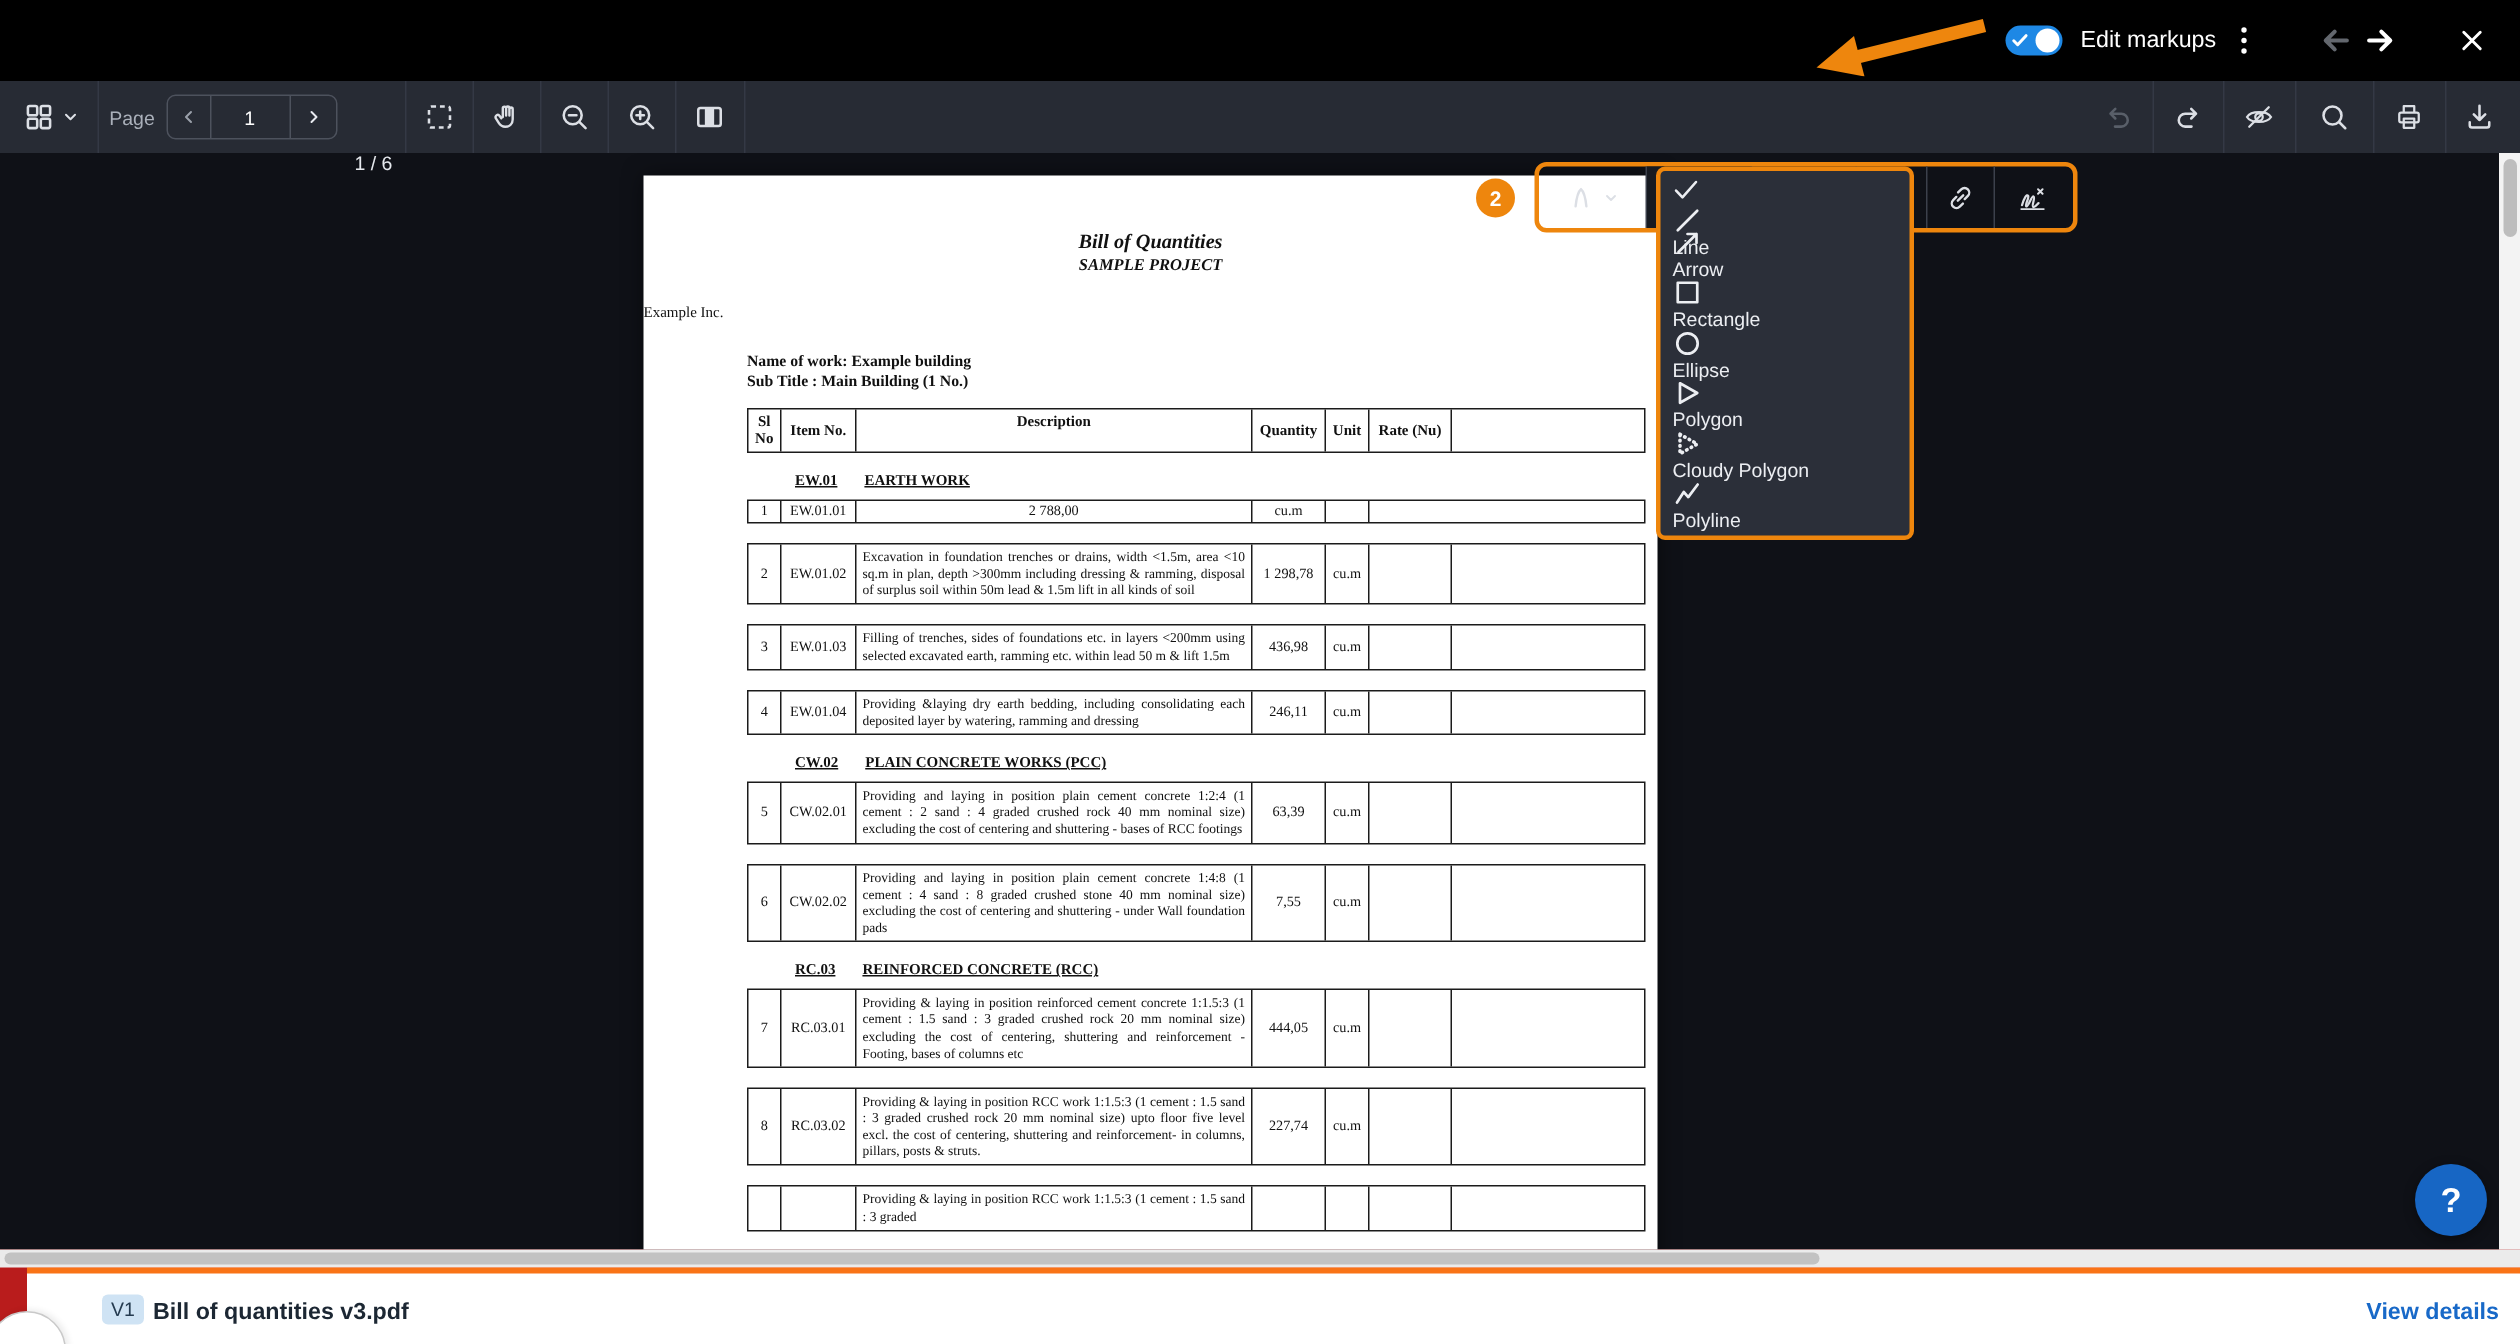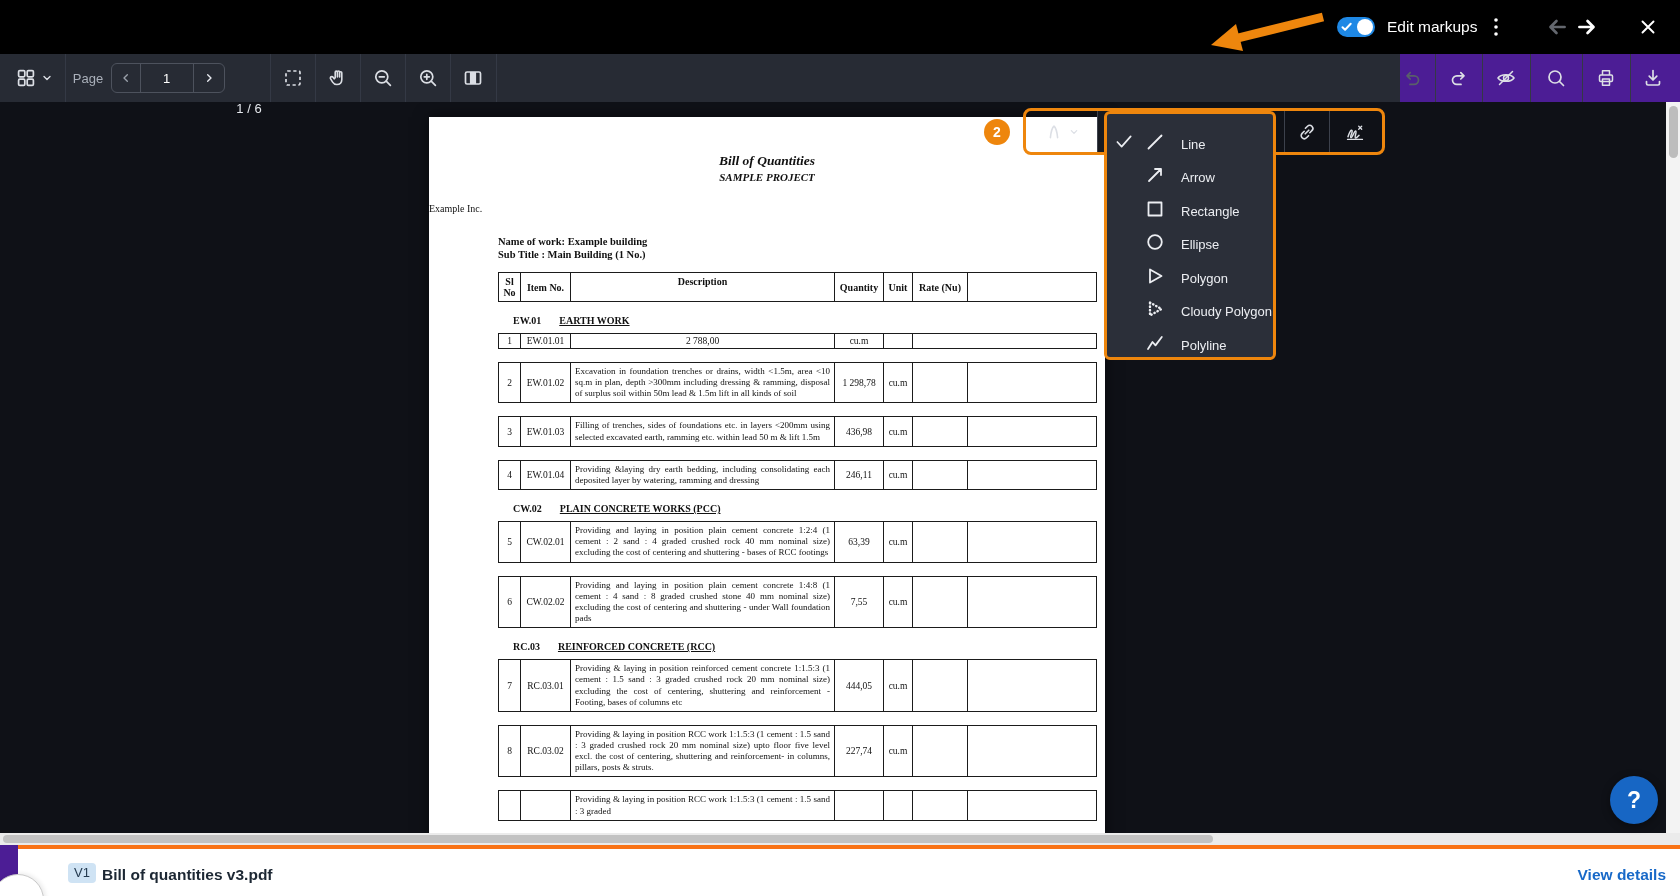--- a/index.html
+++ b/index.html
@@ -1,33 +1,33 @@
 <!DOCTYPE html>
 <html><head>
 <meta charset="utf-8">
 <style>
   * { margin:0; padding:0; box-sizing:border-box; }
   html,body { background:#000; }
   .app { position:relative; width:1680px; height:896px; overflow:hidden;
-         font-family:"Liberation Sans", sans-serif; background:#4c1d95; }
+         font-family:"Liberation Sans", sans-serif; background:#b91c1c; }
 
   
   .topbar { position:absolute; left:0; top:0; width:1680px; height:54px; background:#000; z-index:30; }
   .topbar .label { position:absolute; left:1387px; top:0; height:54px; line-height:54px;
                    color:#fff; font-size:15.5px; }
   .tb-btn { position:absolute; top:13px; width:28px; height:28px; border:none; background:none;
             display:flex; align-items:center; justify-content:center; cursor:pointer; }
   .toggle { position:absolute; left:1337px; top:17px; width:38px; height:20px; border-radius:10px;
             background:#1e88e5; border:none; cursor:pointer; }
   .toggle .knob { position:absolute; right:2px; top:2px; width:16px; height:16px; border-radius:50%; background:#fff; }
   .toggle svg { position:absolute; left:3px; top:3px; }
   .arrow-annot { position:absolute; left:1205px; top:5px; z-index:40; }
 
   
-  .toolbar { position:absolute; left:0; top:54px; width:1400px; height:48px; background:#272b34; z-index:20; }
+  .toolbar { position:absolute; left:0; top:54px; width:1680px; height:48px; background:#272b34; z-index:20; }
   .tseg { position:absolute; top:0; height:48px; display:flex; align-items:center; justify-content:center; }
   .tdiv { position:absolute; top:0; width:1px; height:48px; background:#343945; }
   .ticon { background:none; border:none; cursor:pointer; display:flex; align-items:center; justify-content:center; height:48px; }
   .tool-label { color:#aab0ba; font-size:13px; }
   .pagenav { position:absolute; left:111px; top:9px; width:114px; height:30px; border:1px solid #4d525d;
              border-radius:6px; display:flex; overflow:hidden; }
   .pagenav > * { display:flex; align-items:center; justify-content:center; }
   .pagenav .pn-prev { width:29px; border-right:1px solid #4d525d; background:none; border-top:none; border-bottom:none; border-left:none; cursor:pointer; }
   .pagenav input { width:53px; background:transparent; border:none; border-right:1px solid #4d525d;
                    color:#fff; text-align:center; font-size:13px; outline:none; }
@@ -55,27 +55,27 @@
   .doc-subline { margin:2px 0 0 69px; font-size:10.5px; font-weight:bold; }
   .boq { margin:12px 0 0 69px; width:599px; }
   .boq-row { display:grid; grid-template-columns:21px 50px 264px 49px 29px 55px 131px;
              border:1.4px solid #1b1b1b; margin-bottom:13px; background:#fff; }
   .boq-cell { border-left:1.2px solid #1b1b1b; font-size:9.5px; display:flex; align-items:center;
               justify-content:center; text-align:center; padding:2px 1px; }
   .boq-cell:first-child { border-left:none; }
   .boq-cell.desc { font-size:9px; line-height:1.24; text-align:justify; display:block; padding:3px 4px; }
   .boq-header .boq-cell { font-weight:bold; font-size:10px; min-height:28px;text-align:center; }
   .boq-section { margin:7px 0 7px 0; font-size:10px; font-weight:bold; }
-  .boq-section .sec-code { margin-left:15px; }
+  .boq-section .sec-code { margin-left:32px; text-decoration:underline; }
   .boq-section .sec-title { margin-left:18px; text-decoration:underline; }
 
   
   .shape-menu { position:absolute; left:1104px; top:111px; width:172px; background:#2b2f39;
                 border:3px solid #ee860d; border-radius:6px; padding:4px 0; z-index:50; }
-  .menu-item { height:33.5px; display:flex; align-items:flex-end; cursor:pointer; }
+  .menu-item { height:33.5px; display:flex; align-items:flex-start; cursor:pointer;flex-direction:column; }
   .mi-check { width:30px; padding-left:8px; display:flex; align-items:center; }
   .mi-icon { width:36px; display:flex; align-items:center; justify-content:center; }
   .mi-label { color:#eceef2; font-size:13px; margin-left:8px; white-space:nowrap; }
 
   
   .hscroll { position:absolute; left:0; top:833px; width:1680px; height:12px; background:#ebebeb; z-index:10; }
   .hthumb  { position:absolute; left:3px; top:2px; width:1210px; height:8px; border-radius:4px; background:#c2c2c2; cursor:pointer; }
   .vscroll { position:absolute; left:1666px; top:102px; width:14px; height:731px; background:#f3f3f3; z-index:10; }
   .vthumb  { position:absolute; left:2.5px; top:4px; width:9px; height:52px; border-radius:4.5px; background:#bdbdbd; cursor:pointer; }
 

